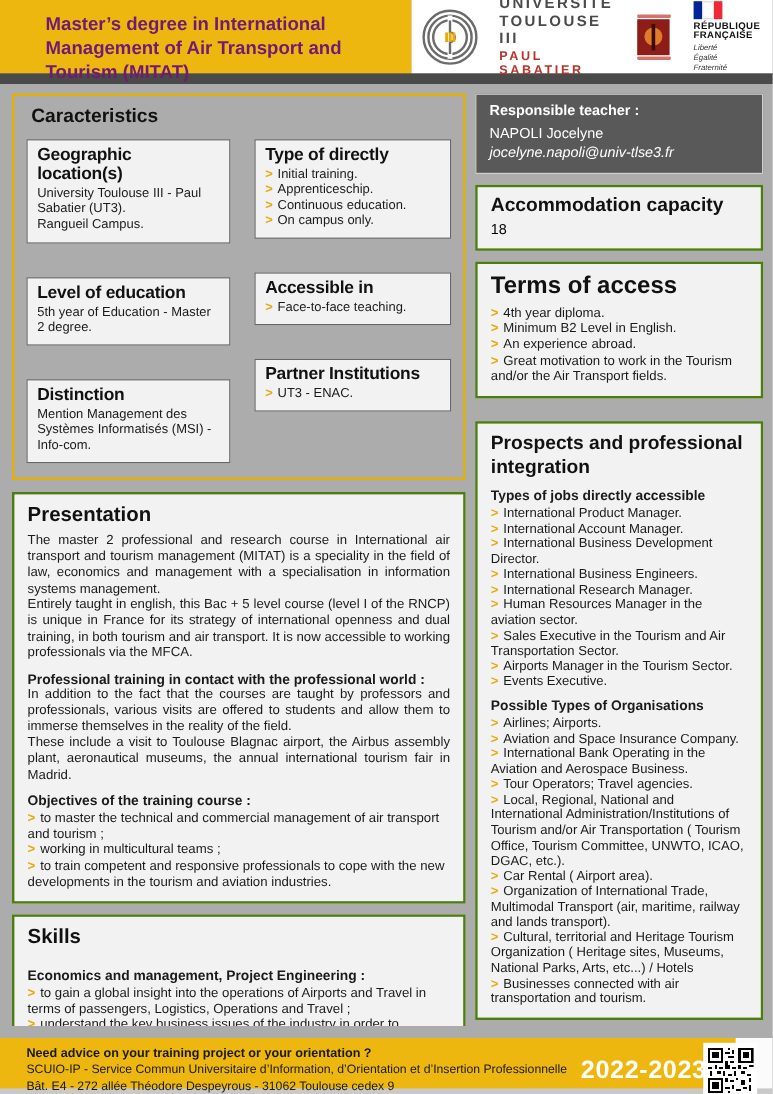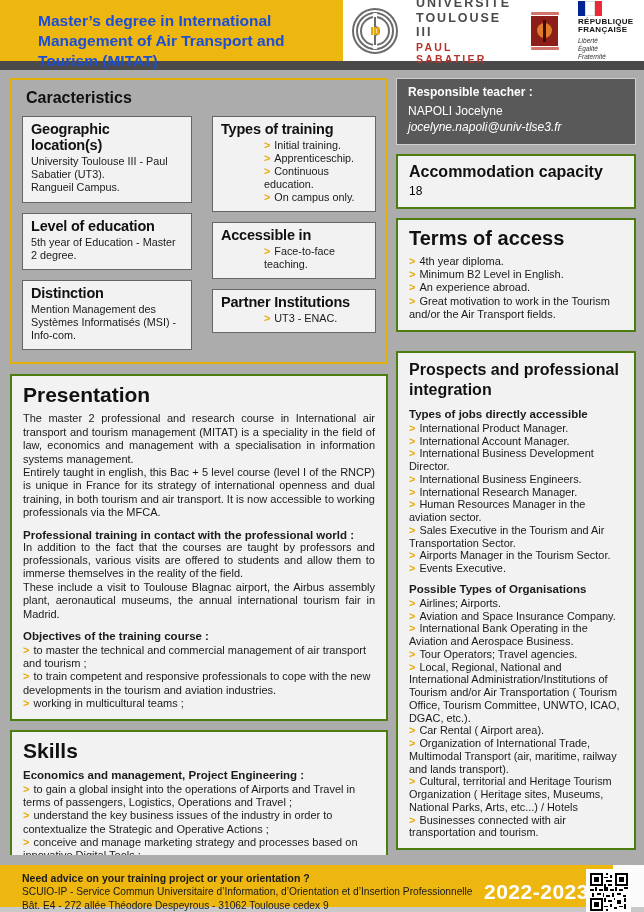--- a/index.html
+++ b/index.html
@@ -3,21 +3,21 @@
 <meta charset="utf-8">
 <style>
   * { margin:0; padding:0; box-sizing:border-box; }
   html,body { width:644px; }
   body { font-family:"Liberation Sans", sans-serif; }
   .page { position:relative; width:644px; height:912px; background:#ACACAC; overflow:hidden; }
 
   
   .header { display:flex; height:61px; }
   .header-left { width:392px; background:#EDB70F; padding:11px 14px 0 38px; }
-  .header-title { color:#1d4ed8; font-weight:bold; font-size:15.5px; line-height:1.3; }
+  .header-title { color:#701a75; font-weight:bold; font-size:15.5px; line-height:1.3; }
   .header-right { flex:1; background:#fff; display:flex; align-items:center; gap:17px; padding:4px 4px 4px 8px; }
   .ut3-logo { flex:none; }
   .ut3-text .l1 { font-size:12.5px; font-weight:bold; letter-spacing:2px; color:#4a4a4a; line-height:1.15; }
   .ut3-text .l3 { font-size:10.5px; font-weight:bold; letter-spacing:2.2px; color:#B5342C; margin-top:1px; }
   .partner-logo { flex:none; width:33px; display:flex; flex-direction:column; align-items:center; gap:1px; }
   .partner-line { height:3px; width:28px; background:#c0392b; opacity:.7; border-radius:1px; }
   .partner-sq { width:27px; height:30px; background:#8C1D18; position:relative; }
   .partner-sq::before { content:""; position:absolute; left:6px; top:7px; width:15px; height:15px; border-radius:50%; background:#E07B2A; }
   .partner-sq::after { content:""; position:absolute; left:12px; top:4px; width:3px; height:22px; background:#3a0d0b; }
   .rf-logo { flex:none; width:62px; }
@@ -26,40 +26,40 @@
   .rf-name { font-size:8px; font-weight:bold; color:#111; line-height:1.1; letter-spacing:.3px; }
   .rf-motto { font-size:6.5px; font-style:italic; color:#333; line-height:1.2; margin-top:2px; }
   .dark-strip { height:9px; background:#4A4A4A; }
 
   
   .main { display:flex; gap:8px; padding:8px 8px 0 10px; height:785px; overflow:hidden; }
   .col-left { width:378px; flex:none; }
   .col-right { flex:1; }
 
   .panel { background:#F2F2F2; border:2px solid #4d7c0f; padding:5px 11px 9px; margin-bottom:9px; }
-  .panel-title { font-size:21px; font-weight:bold; color:#111; margin:2px 0 5px; }
+  .panel-title { font-size:17px; font-weight:bold; color:#111; margin:2px 0 5px; }
   .body-text { font-size:11px; line-height:1.22; color:#1a1a1a; }
   .just { text-align:justify; }
   .preline { white-space:pre-line; }
   .sub-head { font-size:11.5px; font-weight:bold; margin-top:9px; color:#1a1a1a; }
   .b-rows { margin-top:2px; }
   .b-row { font-size:11px; line-height:1.2; color:#1a1a1a; }
   .b-mark { color:#E8A90B; font-weight:bold; margin-right:4px; }
 
   
   .charbox { border:2px solid #E2B007; padding:6px 10px 12px; margin-bottom:10px; }
   .charbox > .panel-title { font-size:16px; margin:3px 0 9px 4px; }
   .cards { display:flex; gap:20px; }
-  .cards-col { display:flex; flex-direction:column; gap:10px; }
+  .cards-col { display:flex; flex-direction:column; gap:28px; }
   .cards-col.c1 { width:172px; }
   .cards-col.c2 { width:166px; }
   .card { background:#F2F2F2; border:1px solid #666; padding:4px 8px 7px; }
   .card-title { font-size:14.5px; font-weight:bold; color:#111; margin-bottom:2px; letter-spacing:-.2px; }
   .card .body-text { font-size:10.8px; }
-  .card .b-row { font-size:10.8px;margin-left:43px; }
+  .card .b-row { font-size:10.8px; }
 
   
   .contacts { background:#595959; border:1px solid #cfcfcf; color:#fff; padding:6px 11px 10px; margin-bottom:9px; }
   .contacts .panel-title { color:#fff; font-size:15px; margin-bottom:4px; }
   .contacts .lbl { font-size:12px; font-weight:bold; margin-bottom:5px; }
   .contacts .nm { font-size:12px; margin-bottom:2px; }
   .contacts .em { font-size:12px; font-style:italic; }
   .accom .panel-title { font-size:16px; margin-bottom:3px; }
   .accom .val { font-size:12px; }
   .terms { margin-bottom:19px; }
@@ -143,21 +143,21 @@
               <div class="card-title">Level of education</div>
               <div class="body-text">5th year of Education - Master 2 degree.</div>
             </div>
             <div class="card">
               <div class="card-title">Distinction</div>
               <div class="body-text">Mention Management des Systèmes Informatisés (MSI) - Info-com.</div>
             </div>
           </div>
           <div class="cards-col c2">
             <div class="card">
-              <div class="card-title">Types of training</div>
+              <div class="card-title">Type of directly</div>
               <div class="b-rows">
                   <div class="b-row"><span class="b-mark">&gt;</span><span>Initial training.</span></div>
                   <div class="b-row"><span class="b-mark">&gt;</span><span>Apprenticeschip.</span></div>
                   <div class="b-row"><span class="b-mark">&gt;</span><span>Continuous education.</span></div>
                   <div class="b-row"><span class="b-mark">&gt;</span><span>On campus only.</span></div>
                 </div>
             </div>
             <div class="card">
               <div class="card-title">Accessible in</div>
               <div class="b-rows">
@@ -177,28 +177,28 @@
       <div class="panel">
         <div class="panel-title">Presentation</div>
         <p class="body-text just">The master 2 professional and research course in International air transport and tourism management (MITAT) is a speciality in the field of law, economics and management with a specialisation in information systems management.</p>
         <p class="body-text just">Entirely taught in english, this Bac + 5 level course (level I of the RNCP) is unique in France for its strategy of international openness and dual training, in both tourism and air transport. It is now accessible to working professionals via the MFCA.</p>
         <div class="sub-head">Professional training in contact with the professional world :</div>
         <p class="body-text just">In addition to the fact that the courses are taught by professors and professionals, various visits are offered to students and allow them to immerse themselves in the reality of the field.</p>
         <p class="body-text just">These include a visit to Toulouse Blagnac airport, the Airbus assembly plant, aeronautical museums, the annual international tourism fair in Madrid.</p>
         <div class="sub-head">Objectives of the training course :</div>
         <div class="b-rows">
             <div class="b-row"><span class="b-mark">&gt;</span><span>to master the technical and commercial management of air transport and tourism ;</span></div>
+            <div class="b-row"><span class="b-mark">&gt;</span><span>working in multicultural teams ;</span></div>
             <div class="b-row"><span class="b-mark">&gt;</span><span>to train competent and responsive professionals to cope with the new developments in the tourism and aviation industries.</span></div>
-            <div class="b-row"><span class="b-mark">&gt;</span><span>working in multicultural teams ;</span></div>
           </div>
       </div>
 
       <div class="panel">
         <div class="panel-title">Skills</div>
-        <div class="sub-head" style="margin-top:6px;">Economics and management, Project Engineering :</div>
+        <div class="sub-head" style="margin-top:17px;">Economics and management, Project Engineering :</div>
         <div class="b-rows">
             <div class="b-row"><span class="b-mark">&gt;</span><span>to gain a global insight into the operations of Airports and Travel in terms of passengers, Logistics, Operations and Travel ;</span></div>
             <div class="b-row"><span class="b-mark">&gt;</span><span>understand the key business issues of the industry in order to contextualize the Strategic and Operative Actions ;</span></div>
             <div class="b-row"><span class="b-mark">&gt;</span><span>conceive and manage marketing strategy and processes based on innovative Digital Tools ;</span></div>
             <div class="b-row"><span class="b-mark">&gt;</span><span>identify and respect the airport safety and security rules, air transportation regulation ;</span></div>
           </div>
       </div>
 
     </div>
 

